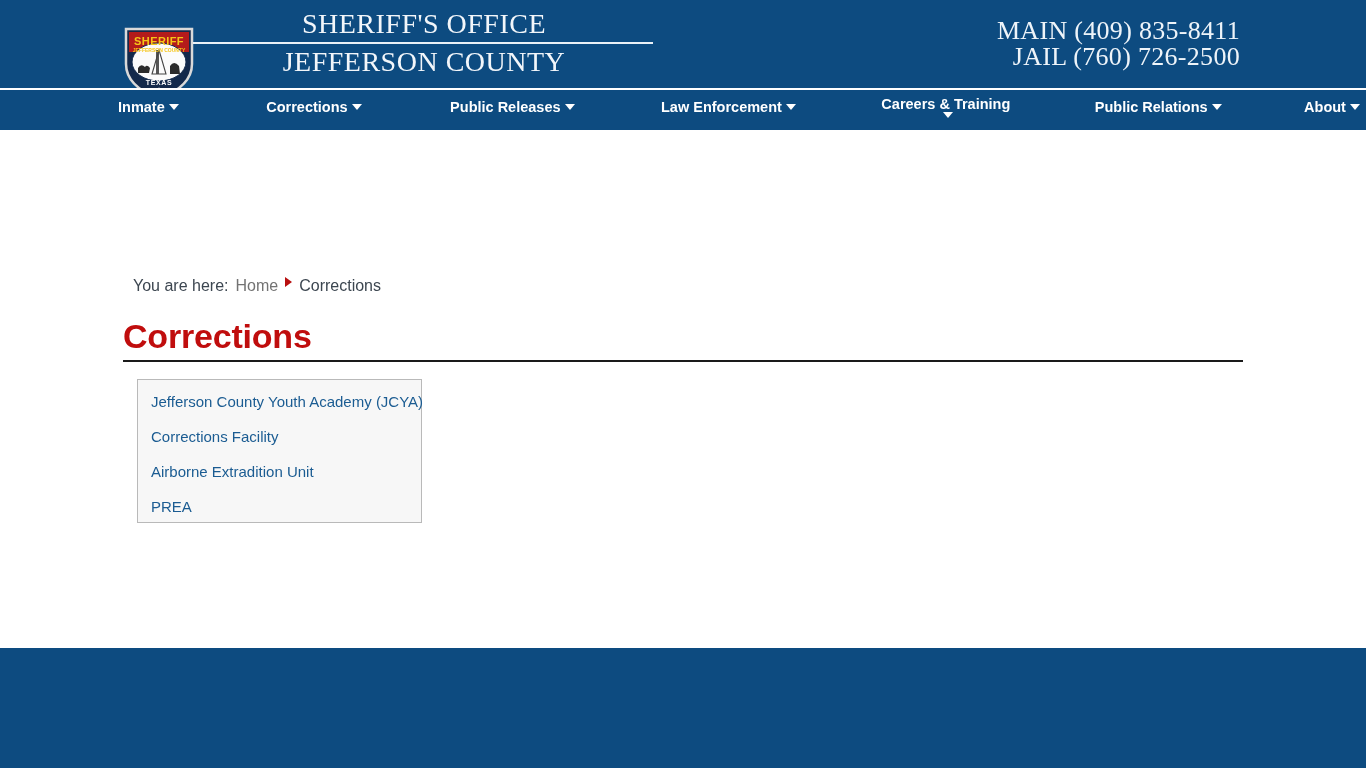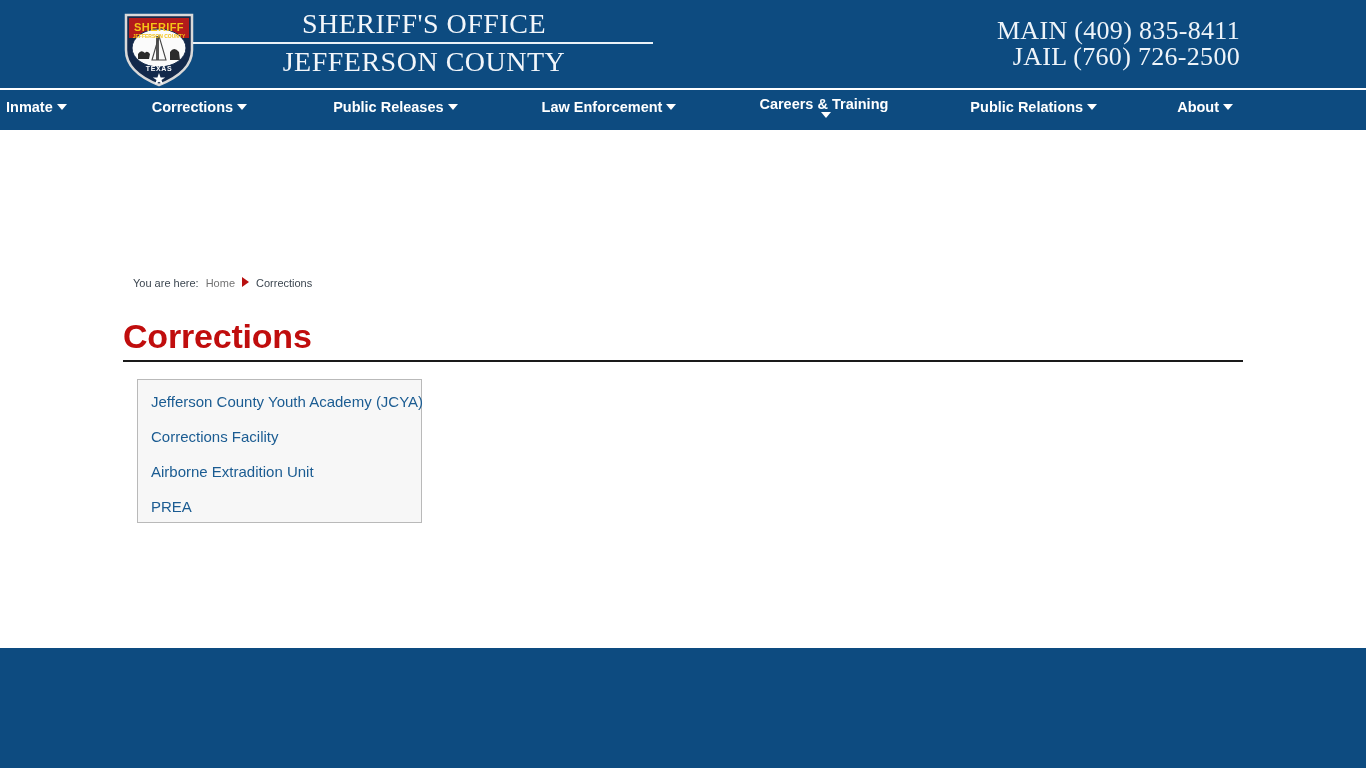--- a/index.html
+++ b/index.html
@@ -19,21 +19,21 @@
     background: #0d4b80;
   }
   .header-inner {
     position: relative;
     width: 1366px;
     height: 88px;
   }
   .badge-wrap {
     position: absolute;
     left: 120px;
-    top: 10px;
+    top: 24px;
     width: 78px;
     height: 78px;
   }
   .badge-svg { display: block; }
 
   .org-title {
     position: absolute;
     left: 193px;
     top: 8px;
     width: 470px;
@@ -85,20 +85,22 @@
     width: 1366px;
     height: 42px;
     background: #0d4b80;
     border-top: 2px solid #ffffff;
   }
   .nav-list {
     list-style: none;
     display: flex;
     align-items: center;
     height: 34px;
+    padding-left: 112px;
+    justify-content: space-between;
   }
   .nav-item {
     display: flex;
     align-items: center;
     color: #ffffff;
     font-size: 14.5px;
     font-weight: bold;
     white-space: nowrap;
     cursor: pointer;
     padding: 0 6px;
@@ -123,21 +125,21 @@
   .page-body {
     position: relative;
     width: 1366px;
     height: 518px;
     background: #ffffff;
   }
   .breadcrumb {
     position: absolute;
     left: 133px;
     top: 147px;
-    font-size: 11px;
+    font-size: 16px;
     color: #3c4650;
     display: flex;
     align-items: flex-start;
     gap: 7px;
     white-space: nowrap;
   }
   .breadcrumb .bc-prefix { color: #3c4650; }
   .breadcrumb .bc-link {
     color: #737373;
     cursor: pointer;

